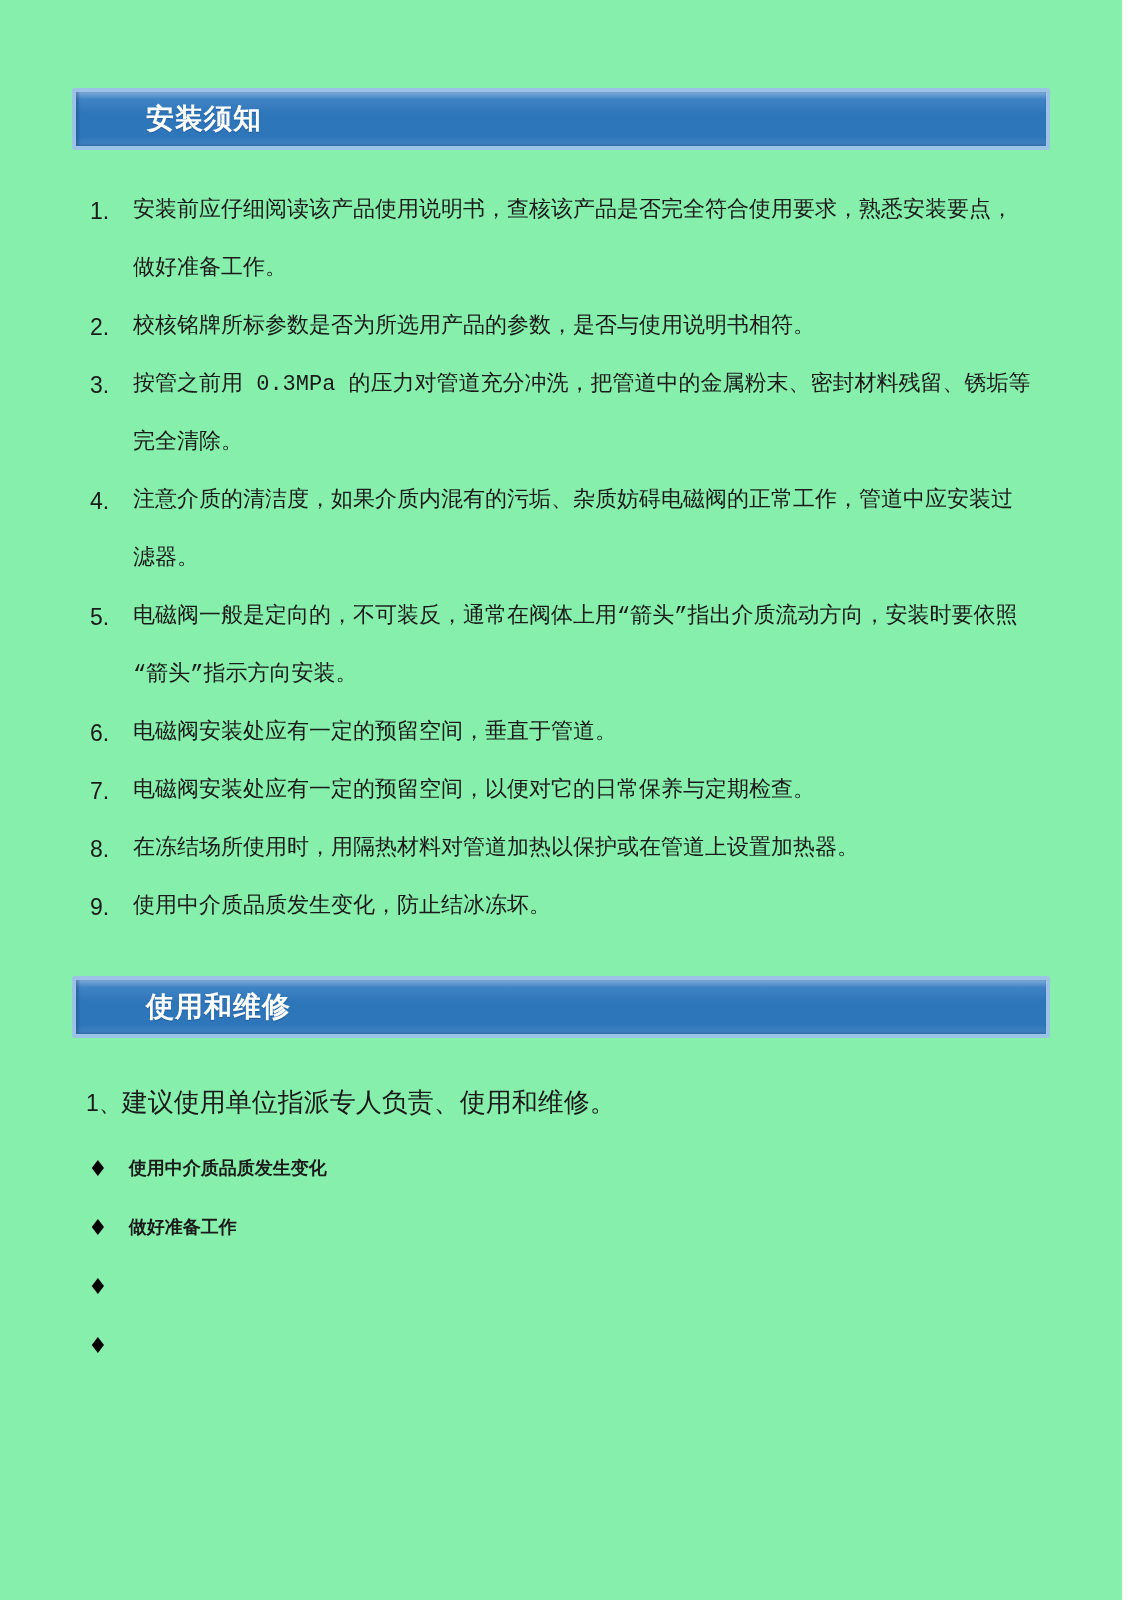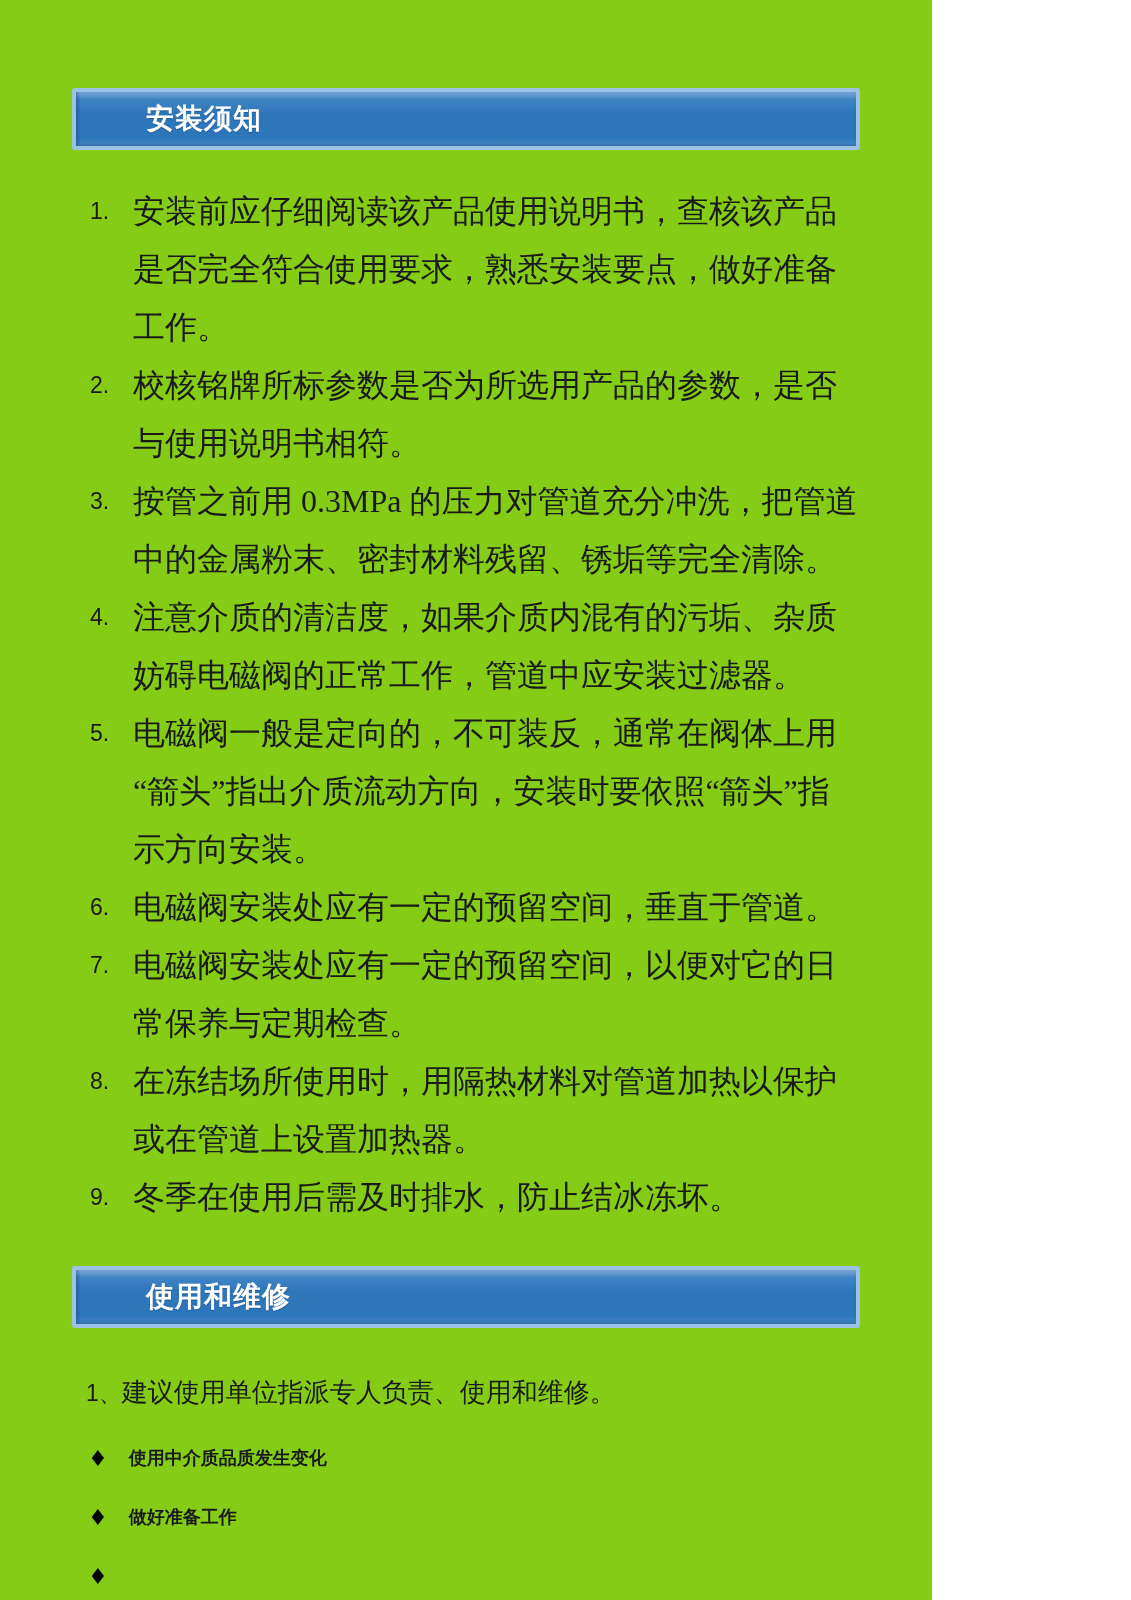--- a/index.html
+++ b/index.html
@@ -4,22 +4,22 @@
 <style>
   html,body{margin:0;padding:0;}
   body{
     width:1131px;height:1600px;
     background:#ffffff;
     font-family:"Liberation Serif","DejaVu Serif",serif;
     color:#1a1a1a;
     overflow:hidden;
   }
   .page{
-    width:932px;height:1600px;
-    background:#84cc16;
+    width:1122px;height:1600px;
+    background:#86efac;
     box-sizing:border-box;
     padding:88px 72px 0 72px;
   }
   
   .banner{
     box-sizing:border-box;
     height:62px;
     border:4px solid #9cc2e5;
     border-radius:3px;
     background:linear-gradient(180deg,#7fabda 0%,#3f83c4 14%,#2e76ba 40%,#2e76ba 84%,#4585c3 100%);
@@ -40,22 +40,23 @@
   .list1{margin-top:32px;}
   .s1-item{display:flex;align-items:flex-start;padding-left:18px;}
   .s1-num{
     flex:0 0 43px;
     font-family:"Liberation Sans","DejaVu Sans",sans-serif;
     font-size:23px;
     line-height:58px;
   }
   .s1-text{
     width:900px;
-    font-size:32px;
+    font-size:22px;
     line-height:58px;
+    font-family:Liberation Mono, monospace;
   }
   
   .s2-paras{margin-top:36px;}
   .s2-para{
     box-sizing:border-box;
     padding-left:14px;
     max-width:924px;
     font-size:26px;
     line-height:57px;
   }
@@ -118,21 +119,21 @@
     <div class="s1-item">
       <span class="s1-num">7.</span>
       <span class="s1-text">电磁阀安装处应有一定的预留空间，以便对它的日常保养与定期检查。</span>
     </div>
     <div class="s1-item">
       <span class="s1-num">8.</span>
       <span class="s1-text">在冻结场所使用时，用隔热材料对管道加热以保护或在管道上设置加热器。</span>
     </div>
     <div class="s1-item">
       <span class="s1-num">9.</span>
-      <span class="s1-text">冬季在使用后需及时排水，防止结冰冻坏。</span>
+      <span class="s1-text">使用中介质品质发生变化，防止结冰冻坏。</span>
     </div>
   </div>
 
   <div class="banner2-wrap">
     <div class="banner">
       <span class="banner-title">使用和维修</span>
     </div>
   </div>
 
   <div class="s2-paras">

